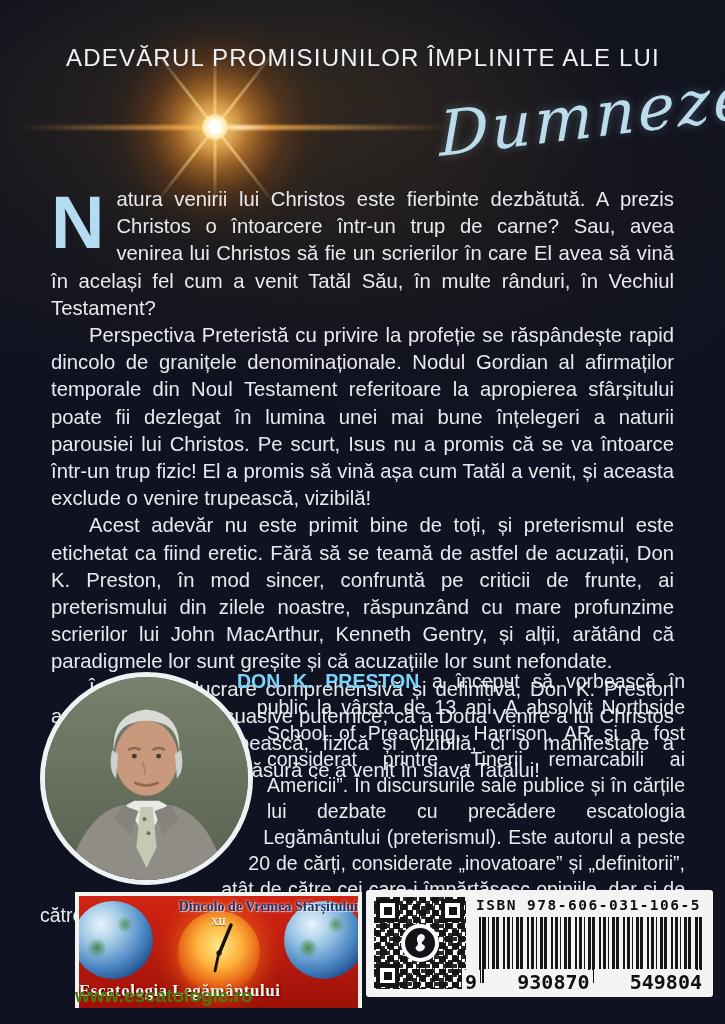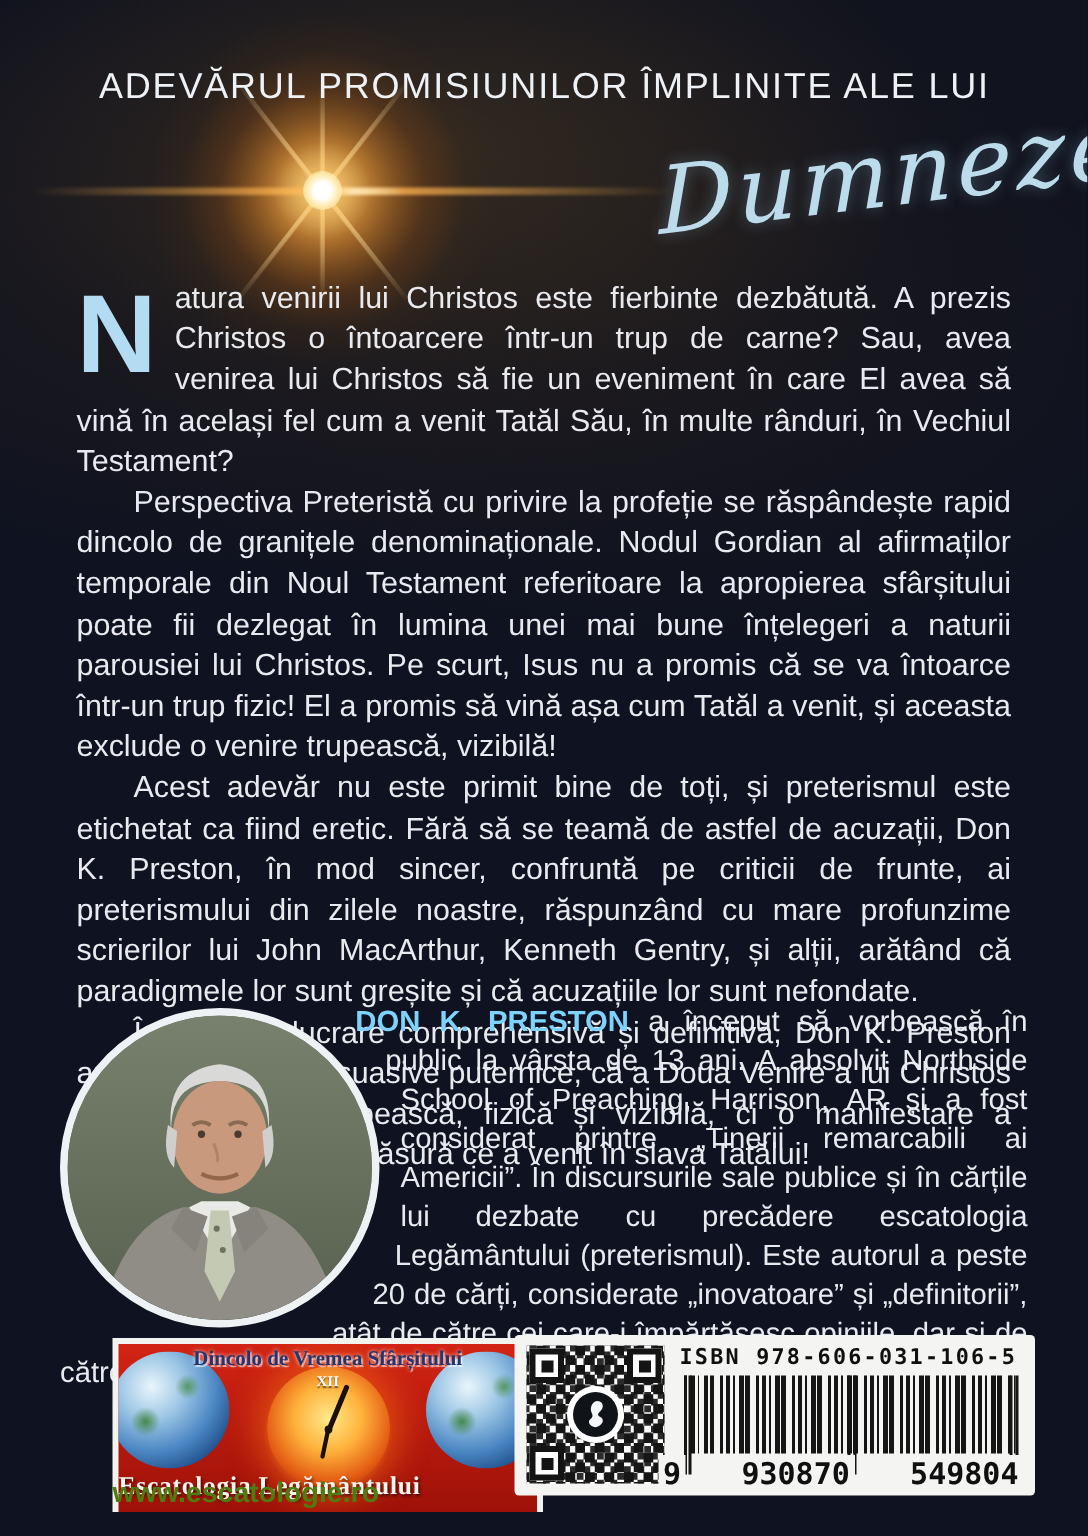--- a/index.html
+++ b/index.html
@@ -60,30 +60,30 @@
       radial-gradient(circle 12px at 65% 30%, rgba(70,140,70,.8), transparent 70%),
       radial-gradient(circle at 35% 30%, #e9f5fb, #9fc8e6 28%, #4a86c2 58%, #1c4a86 82%, #123263);}
   .globe.gl{left:-6px;} .globe.gr{right:-6px;}
   .clock{position:absolute;left:50%;top:50%;width:82px;height:82px;margin:-41px 0 0 -41px;
     border-radius:50%;box-shadow:0 0 20px 8px rgba(255,120,20,.45);
     background:radial-gradient(circle at 50% 42%, #ffe98c, #ffb33c 35%, #e35a12 68%, #7d1404 96%);}
   .clock svg{position:absolute;inset:0;}
   .clock .numeral{position:absolute;top:5px;left:0;width:100%;text-align:center;
     font-family:"Liberation Serif",serif;font-weight:700;font-size:10px;color:#fff;
     text-shadow:0 1px 1px rgba(0,0,0,.6);}
-  .logo-top{position:absolute;top:3px;left:0;width:100%;text-align:center;
+  .logo-top{position:absolute;top:3px;left:0;width:100%;text-align:right;
     font-family:"Liberation Serif",serif;font-weight:700;font-size:14px;color:#24356e;
     text-shadow:0 0 3px rgba(255,255,255,.85), 1px 1px 0 rgba(255,255,255,.5);}
   .logo-bottom{position:absolute;bottom:7px;left:0;width:100%;text-align:left;
     font-family:"Liberation Serif",serif;font-weight:700;font-size:17px;color:#f4f4ee;
     letter-spacing:.5px;text-shadow:1px 1px 2px rgba(0,0,0,.6);}
   .logo-url{position:absolute;left:0;bottom:0;width:100%;height:24px;line-height:24px;
     text-align:left;font-weight:700;font-size:19px;color:#4d7c0f;}
   
-  .barcode-box{position:absolute;left:343px;top:890px;width:347px;height:107px;
+  .barcode-box{position:absolute;left:366px;top:890px;width:347px;height:107px;
     background:#f4f4f2;border-radius:3px;}
   .qr{position:absolute;left:8px;top:7px;width:92px;height:92px;background:#fbfbfb;
     background-image:
       repeating-conic-gradient(rgba(20,20,20,.9) 0% 25%, transparent 0% 50%),
       repeating-conic-gradient(#161616 0% 25%, #fbfbfb 0% 50%);
     background-size:9px 9px,13px 13px;background-position:2px 4px,0 0;}
   .finder{position:absolute;width:15px;height:15px;border:4px solid #141414;background:#fff;}
   .finder::after{content:"";position:absolute;left:3.5px;top:3.5px;width:8px;height:8px;background:#141414;}
   .finder.tl{left:2px;top:2px;} .finder.tr{right:2px;top:2px;} .finder.bl{left:2px;bottom:2px;}
   .qr-center{position:absolute;left:50%;top:50%;width:30px;height:30px;margin:-15px 0 0 -15px;
@@ -117,21 +117,21 @@
     <div class="ray r1"></div>
     <div class="ray r2"></div>
     <div class="ray r3"></div>
     <div class="core"></div>
   </div>
 
   <div class="title">ADEVĂRUL PROMISIUNILOR ÎMPLINITE ALE LUI</div>
   <div class="script">Dumnezeu</div>
 
   <section class="synopsis">
-    <p><span class="dropcap">N</span><span>atura venirii lui Christos este fierbinte dezbătută. A prezis Christos o întoarcere într-un trup de carne? Sau, avea venirea lui Christos să fie un eveniment în care El avea să vină în același fel cum a venit Tatăl Său, în multe rânduri, în Vechiul Testament?</span></p>
+    <p><span class="dropcap">N</span><span>atura venirii lui Christos este fierbinte dezbătută. A prezis Christos o întoarcere într-un trup de carne? Sau, avea venirea lui Christos să fie un scrierilor în care El avea să vină în același fel cum a venit Tatăl Său, în multe rânduri, în Vechiul Testament?</span></p>
     <p class="ind">Perspectiva Preteristă cu privire la profeție se răspândește rapid dincolo de granițele denominaționale. Nodul Gordian al afirmaților temporale din Noul Testament referitoare la apropierea sfârșitului poate fii dezlegat în lumina unei mai bune înțelegeri a naturii parousiei lui Christos. Pe scurt, Isus nu a promis că se va întoarce într-un trup fizic! El a promis să vină așa cum Tatăl a venit, și aceasta exclude o venire trupească, vizibilă!</p>
     <p class="ind">Acest adevăr nu este primit bine de toți, și preterismul este etichetat ca fiind eretic. Fără să se teamă de astfel de acuzații, Don K. Preston, în mod sincer, confruntă pe criticii de frunte, ai preterismului din zilele noastre, răspunzând cu mare profunzime scrierilor lui John MacArthur, Kenneth Gentry, și alții, arătând că paradigmele lor sunt greșite și că acuzațiile lor sunt nefondate.</p>
     <p class="ind">În această lucrare comprehensivă și definitivă, Don K. Preston arată cu dovezi persuasive puternice, că a Doua Venire a lui Christos nu avea să fie trupească, fizică și vizibilă, ci o manifestare a Suveranității Lui, pe măsură ce a venit în slava Tatălui!</p>
   </section>
 
   <section class="bio">
     <div class="photo">
       <svg viewBox="0 0 100 100" width="203" height="203">
         <defs>
           <linearGradient id="bgGrad" x1="0" y1="0" x2="0" y2="1">

